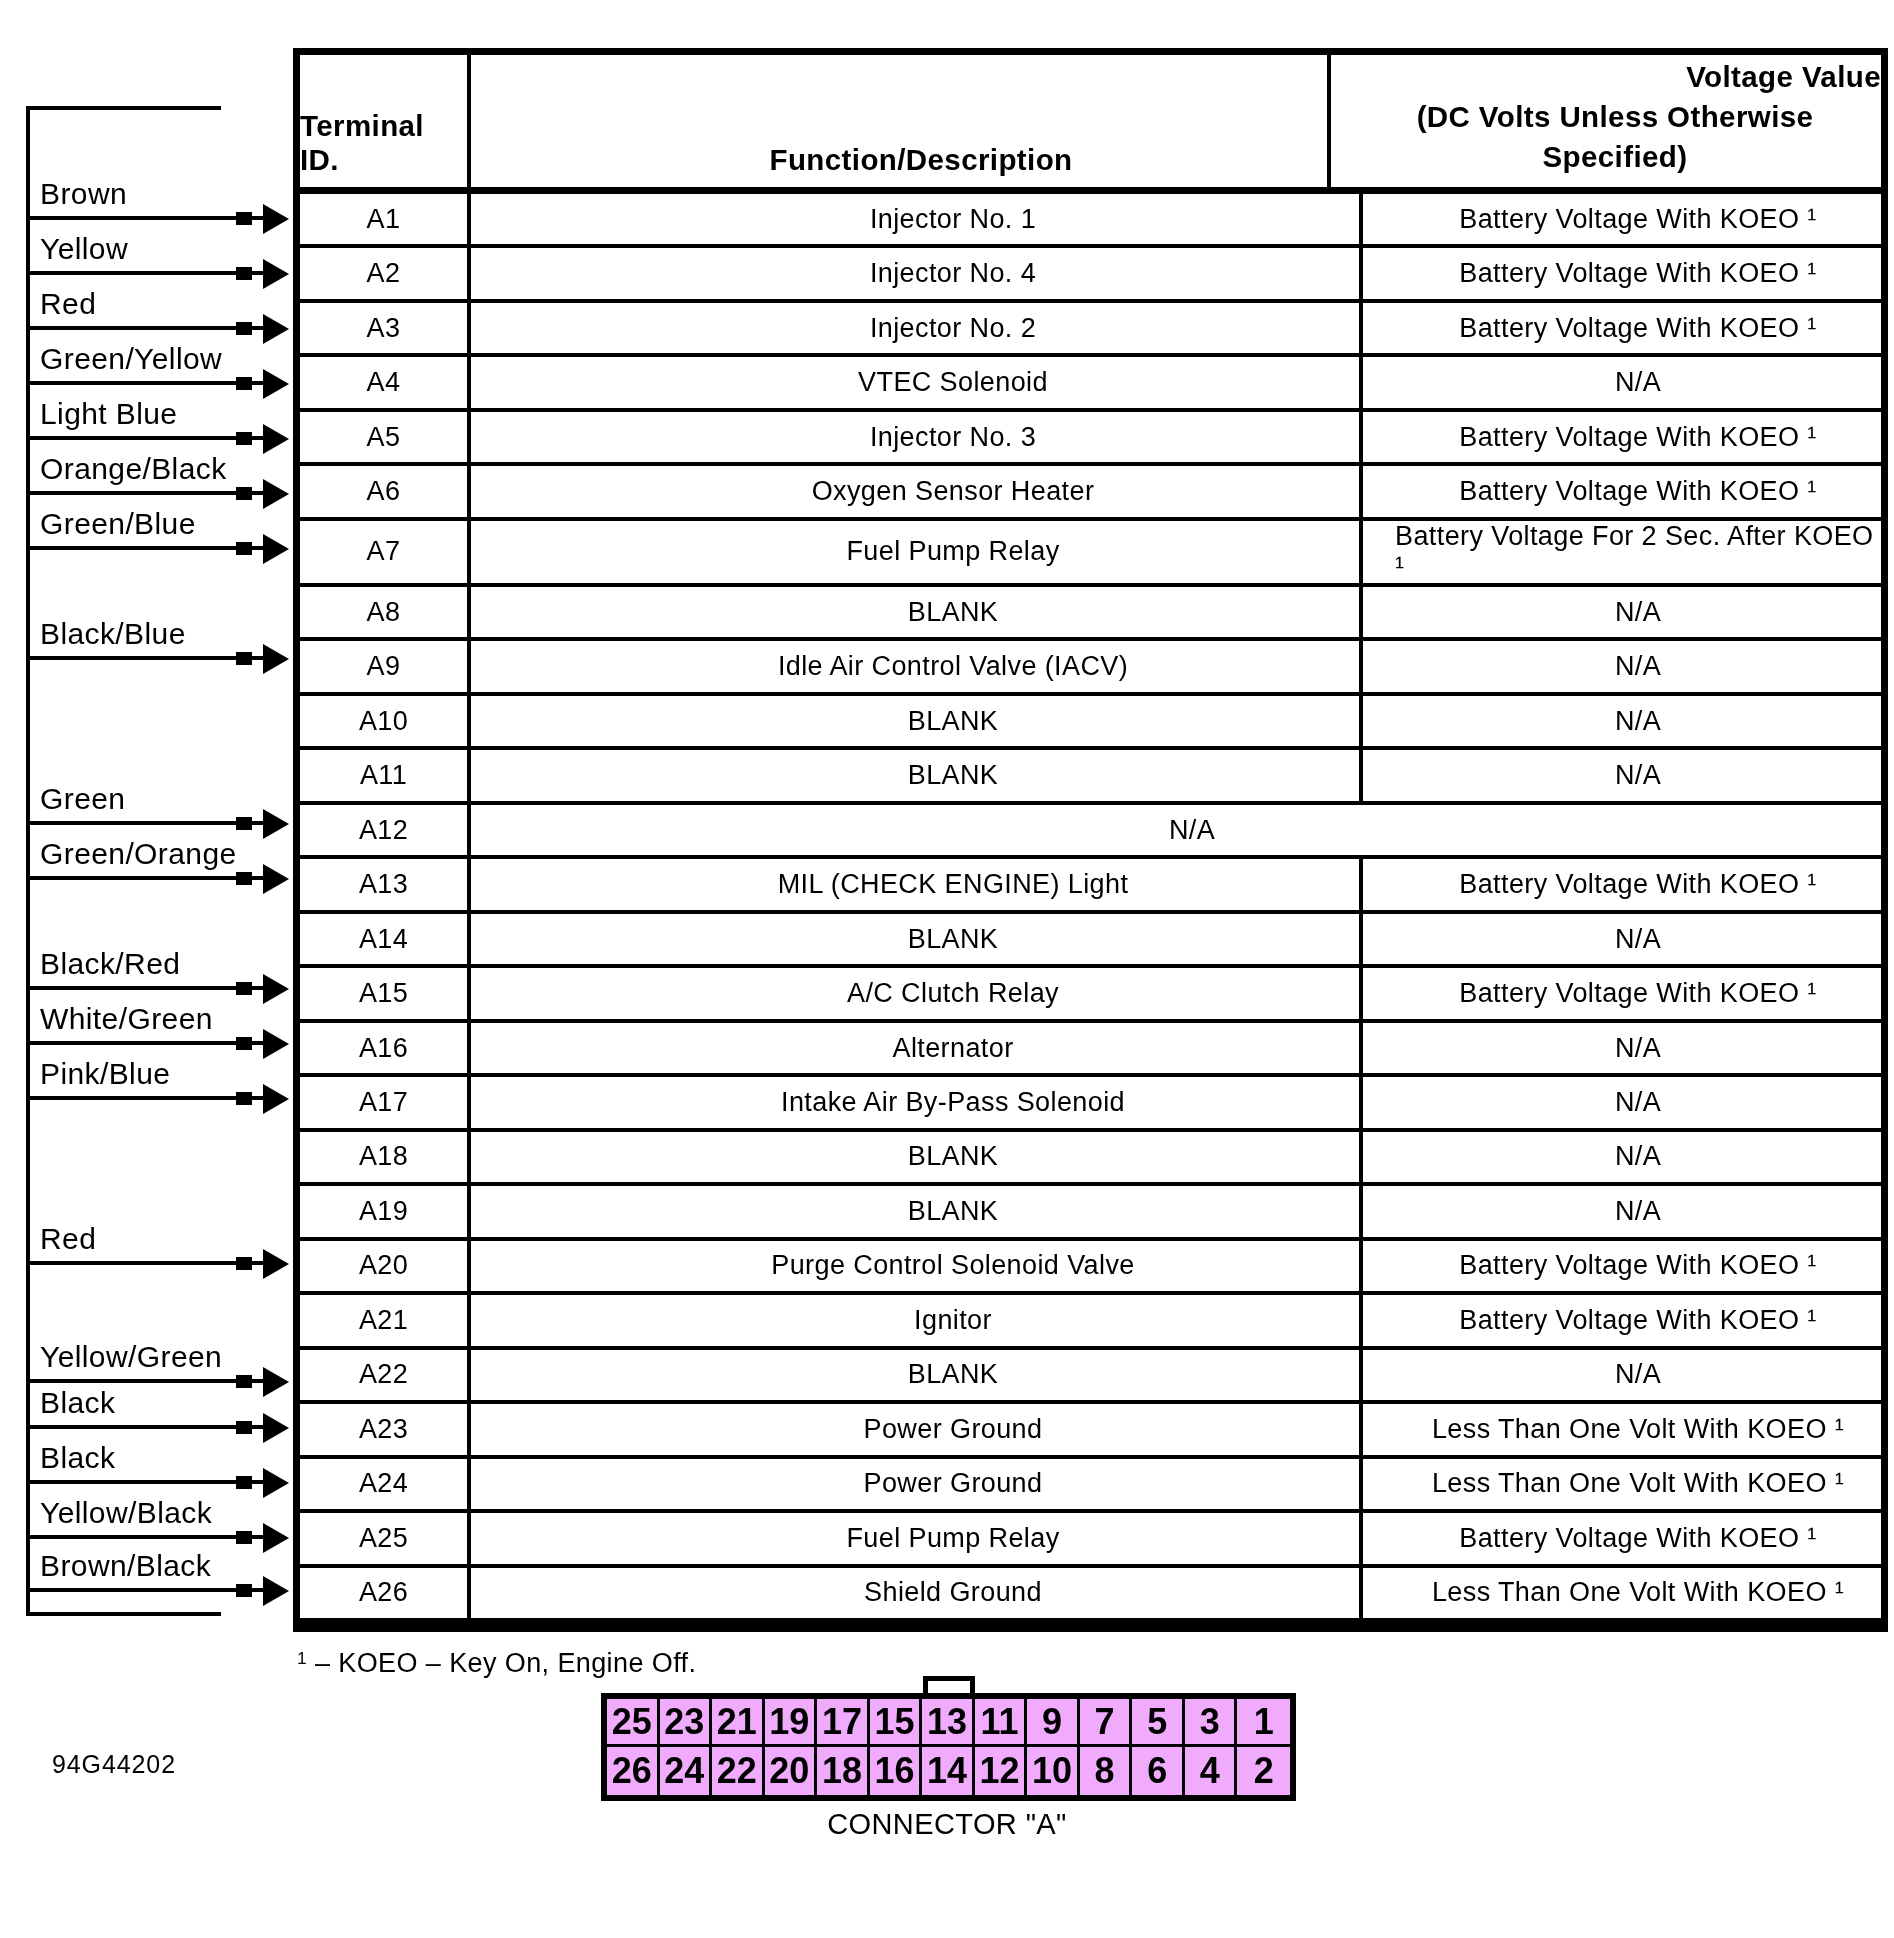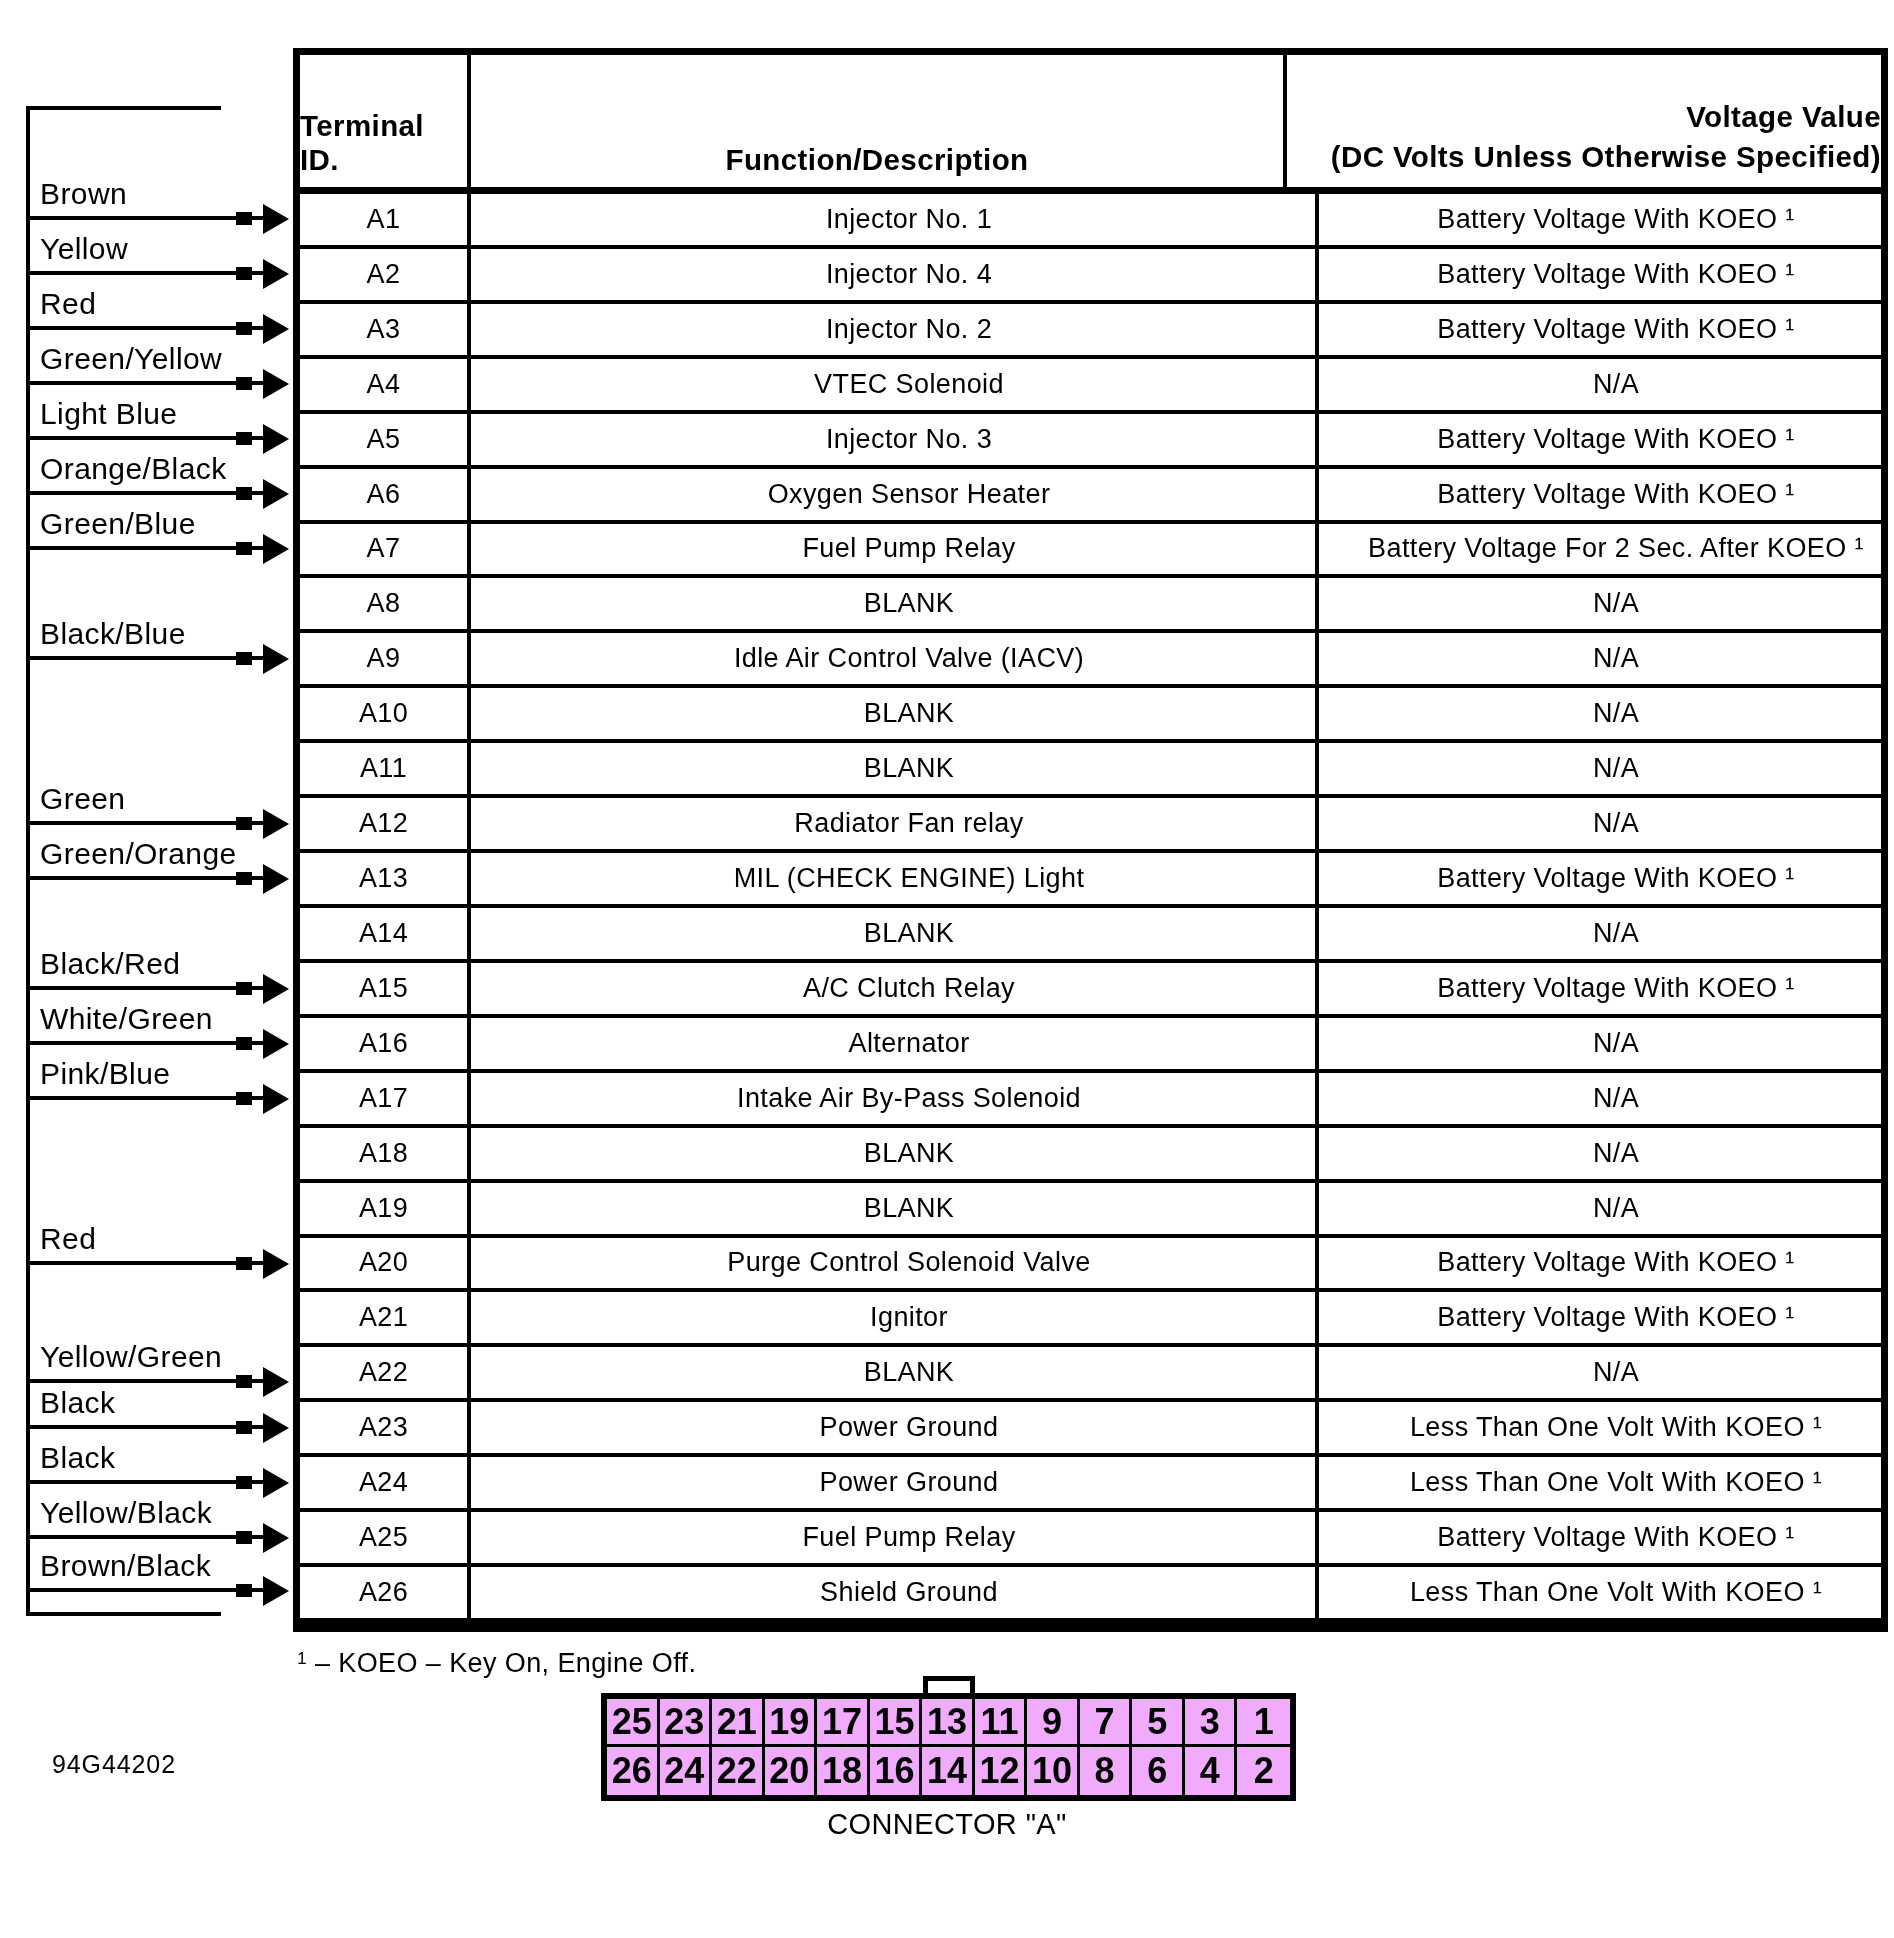--- a/index.html
+++ b/index.html
@@ -13,21 +13,21 @@
     border:7px solid #000;border-bottom:14px solid #000;
     box-sizing:border-box;display:flex;flex-direction:column;background:#fff;
   }
   .t-header{display:flex;height:139px;border-bottom:7px solid #000;box-sizing:border-box;flex:none;}
   .t-body{flex:1;display:flex;flex-direction:column;}
   .t-row{flex:1;display:flex;border-bottom:4.3px solid #000;box-sizing:border-box;gap:32px;}
   .t-row:last-child{border-bottom:none;}
   .cell{display:flex;align-items:center;justify-content:center;box-sizing:border-box;
         font-size:27px;letter-spacing:0.4px;}
   .c1{width:171px;border-right:4.3px solid #000;flex:none;}
-  .c2{width:816px;border-right:4.3px solid #000;flex:none;}
+  .c2{width:816px;border-right:4.3px solid #000;flex:none;margin-left:44px;}
   .c3{flex:1;}
   .t-header .cell{align-items:flex-end;padding-bottom:10.4px;font-weight:700;font-size:29.5px;}
   .hdr-voltage{flex-direction:column;justify-content:flex-end;line-height:1.35;text-align:center;padding-left:18px;}
   
   .harness-box{
     position:absolute;left:26px;top:106px;width:195px;height:1510px;
     border-left:4.3px solid #000;border-top:4.3px solid #000;border-bottom:4.3px solid #000;
     box-sizing:border-box;
   }
   .wire{position:absolute;left:26px;width:240px;height:43px;border-bottom:4.3px solid #000;}
@@ -255,21 +255,20 @@
         </div>
 
         <div class="t-row">
           <div class="cell c1">A11</div>
           <div class="cell c2">BLANK</div>
           <div class="cell c3">N/A</div>
         </div>
 
         <div class="t-row">
           <div class="cell c1">A12</div>
-          <div class="cell c2">Radiator Fan relay</div>
           <div class="cell c3">N/A</div>
         </div>
 
         <div class="t-row">
           <div class="cell c1">A13</div>
           <div class="cell c2">MIL (CHECK ENGINE) Light</div>
           <div class="cell c3">Battery Voltage With KOEO ¹</div>
         </div>
 
         <div class="t-row">

